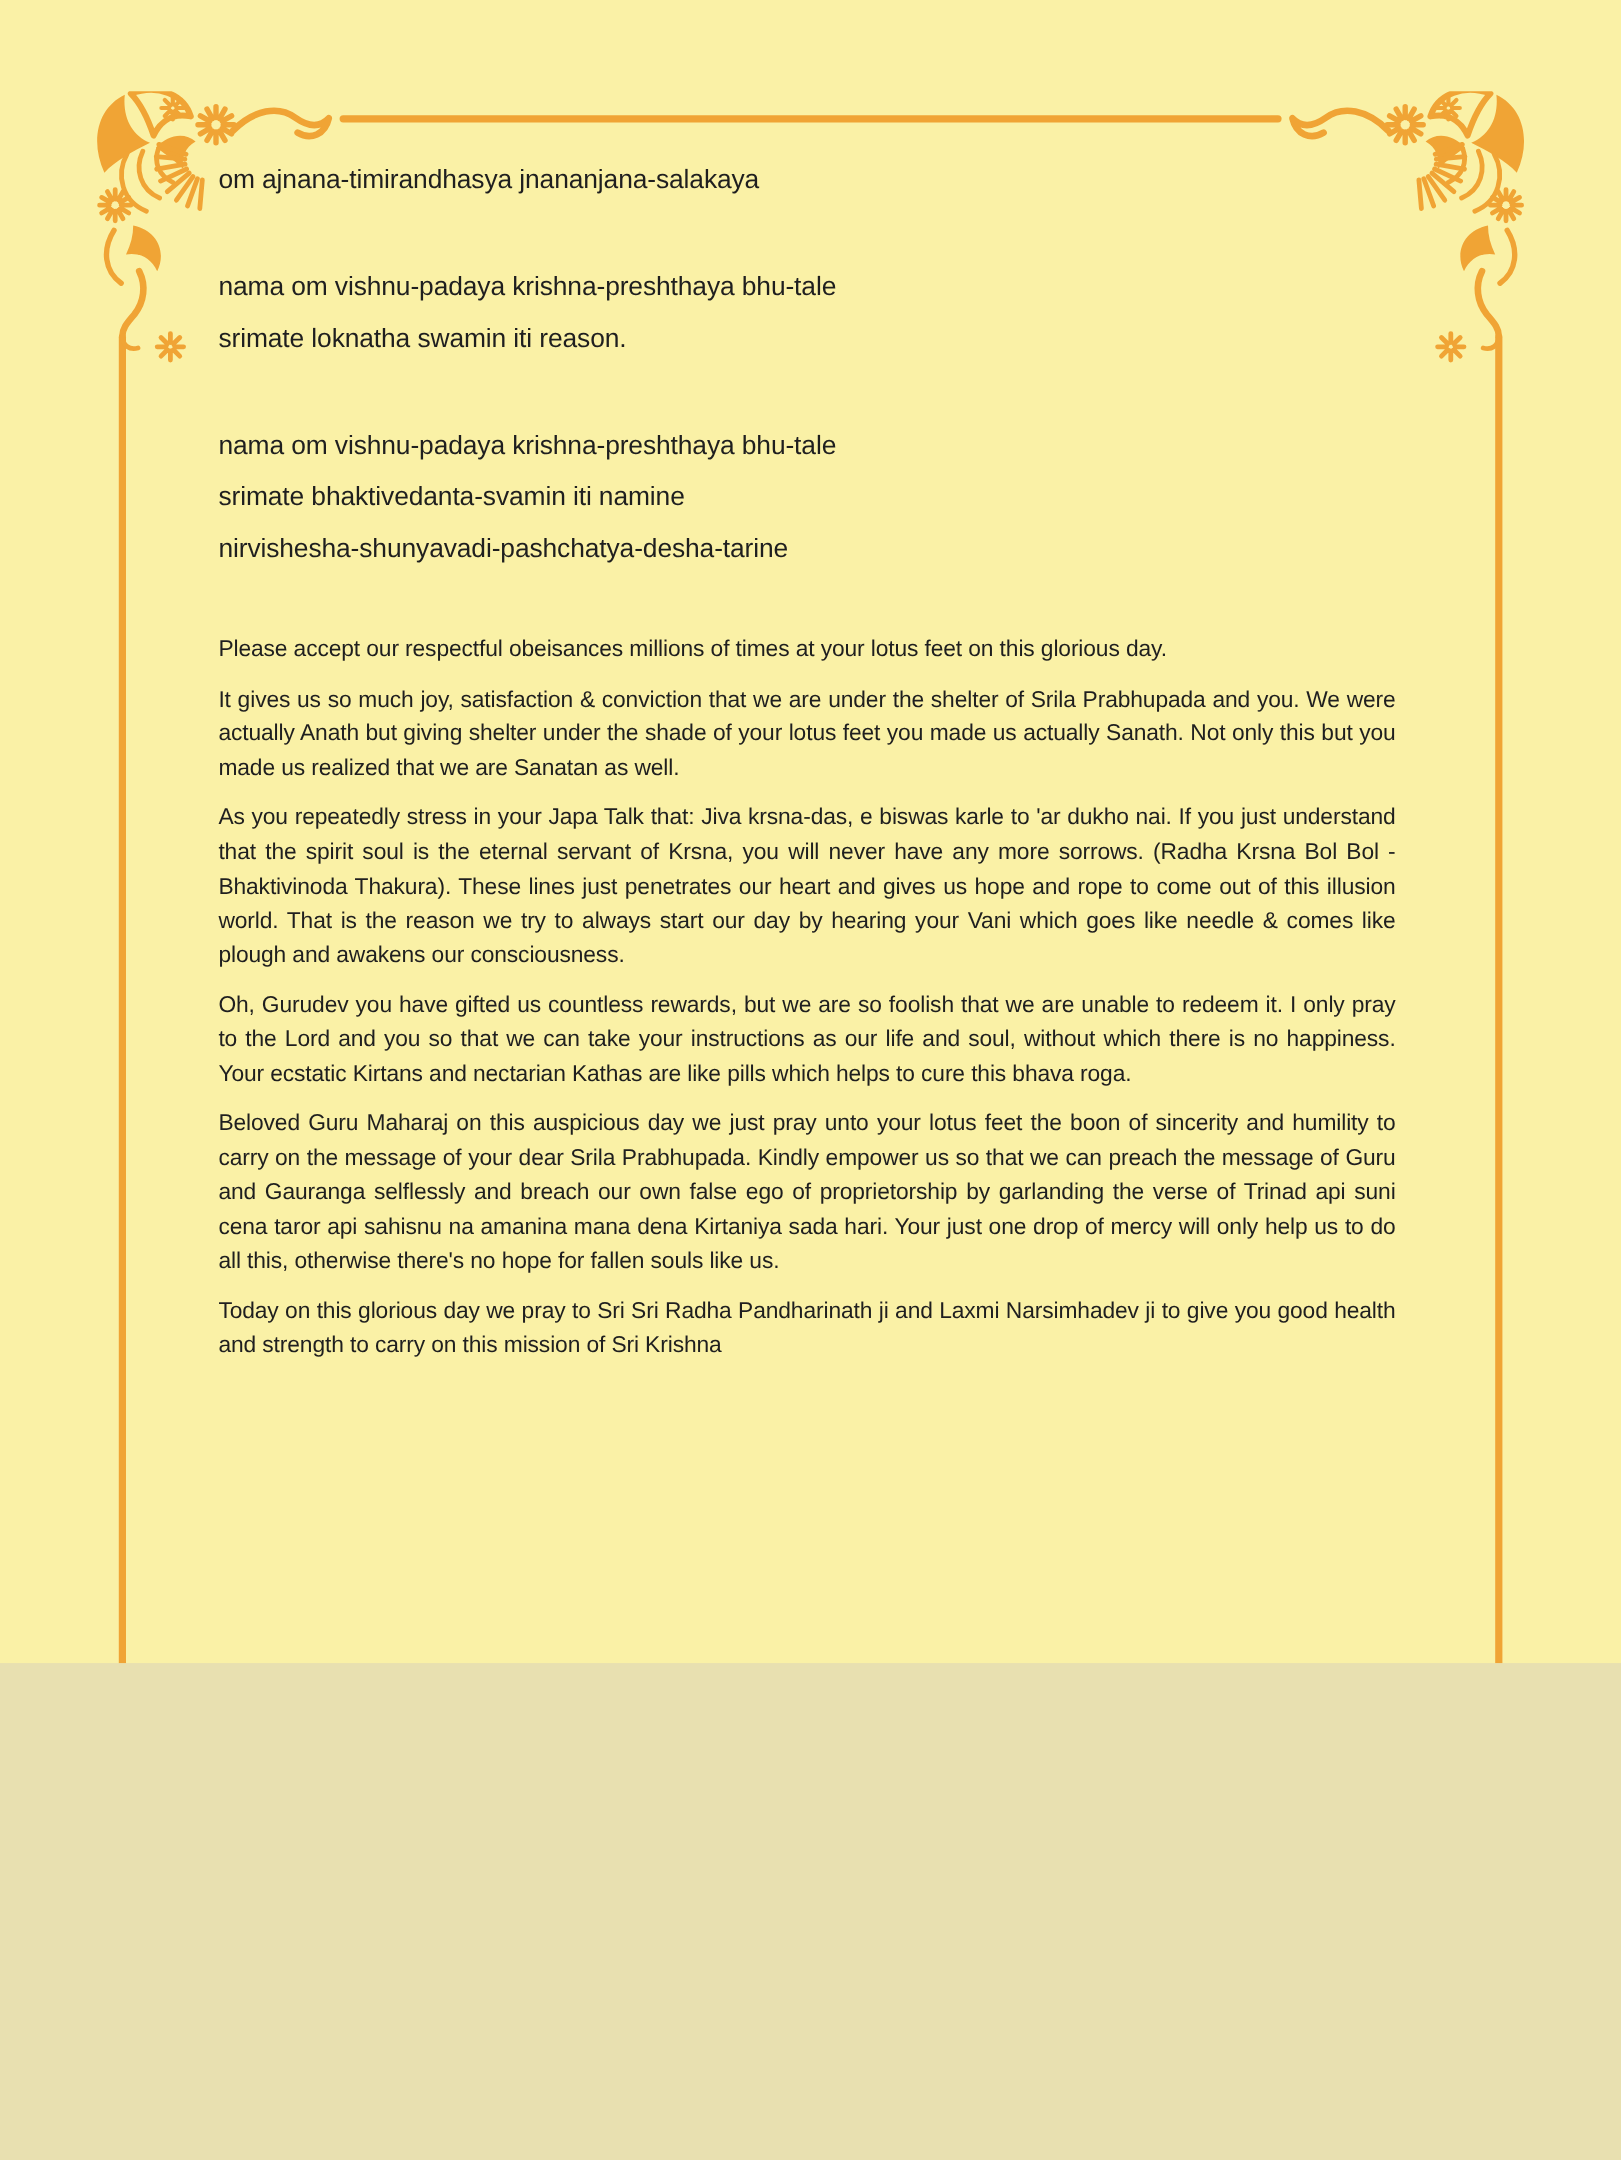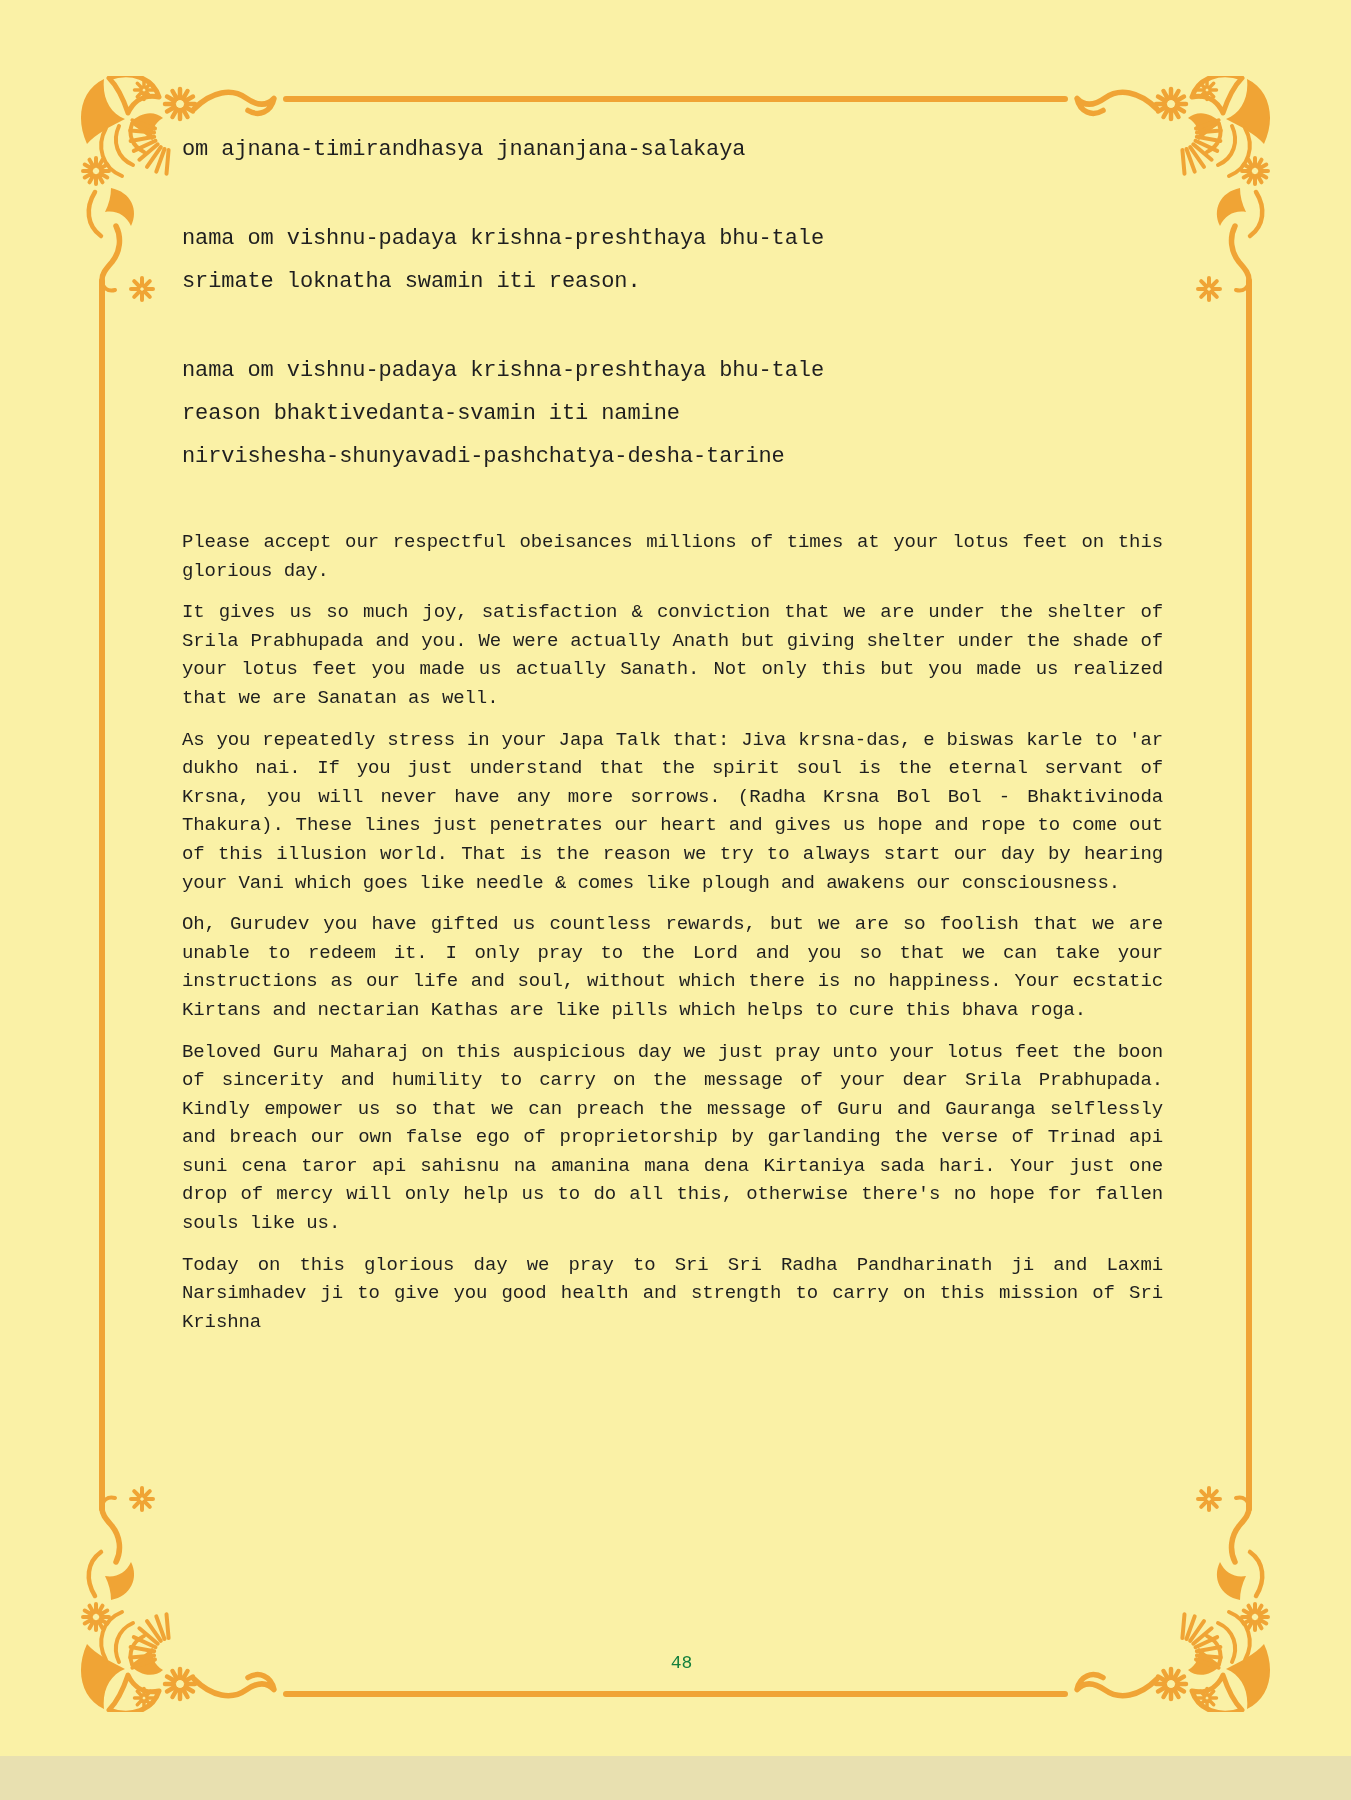--- a/index.html
+++ b/index.html
@@ -1,22 +1,22 @@
 <!DOCTYPE html>
 <html><head>
 <meta charset="utf-8">
 <style>
   html,body { margin:0; padding:0; background:#e8e0b0; }
   .page {
     position: relative;
     width: 1351px;
-    height: 1756px;
+    height: 1386px;
     background: #FAF1A6;
     overflow: hidden;
-    font-family: Liberation Mono, monospace;
+    font-family: Liberation Sans, sans-serif;
     color: #1f1f1f;
   }
 
   
   .rule { position:absolute; background:#F0A435; border-radius:3px; }
   .rule-top    { left:283px; top:96px;  width:785px; height:6px; }
   .rule-bottom { left:283px; top:1691px; width:785px; height:6px; }
   .rule-left   { left:99px;  top:278px; width:6px; height:1234px; }
   .rule-right  { left:1246px; top:278px; width:6px; height:1234px; }
 
@@ -137,21 +137,21 @@
       <div class="verse-line">om ajnana-timirandhasya jnananjana-salakaya</div>
     </div>
 
     <div class="verse">
       <div class="verse-line">nama om vishnu-padaya krishna-preshthaya bhu-tale</div>
       <div class="verse-line">srimate loknatha swamin iti reason.</div>
     </div>
 
     <div class="verse">
       <div class="verse-line">nama om vishnu-padaya krishna-preshthaya bhu-tale</div>
-      <div class="verse-line">reason bhaktivedanta-svamin iti namine</div>
+      <div class="verse-line">srimate bhaktivedanta-svamin iti namine</div>
       <div class="verse-line">nirvishesha-shunyavadi-pashchatya-desha-tarine</div>
     </div>
 
     <div class="paras">
       <p>Please accept our respectful obeisances millions of times at your lotus feet on this glorious day.</p>
       <p>It gives us so much joy, satisfaction &amp; conviction that we are under the shelter of Srila Prabhupada and you. We were actually Anath but giving shelter under the shade of your lotus feet you made us actually Sanath. Not only this but you made us realized that we are Sanatan as well.</p>
       <p>As you repeatedly stress in your Japa Talk that: Jiva krsna-das, e biswas karle to 'ar dukho nai. If you just understand that the spirit soul is the eternal servant of Krsna, you will never have any more sorrows. (Radha Krsna Bol Bol - Bhaktivinoda Thakura). These lines just penetrates our heart and gives us hope and rope to come out of this illusion world. That is the reason we try to always start our day by hearing your Vani which goes like needle &amp; comes like plough and awakens our consciousness.</p>
       <p>Oh, Gurudev you have gifted us countless rewards, but we are so foolish that we are unable to redeem it. I only pray to the Lord and you so that we can take your instructions as our life and soul, without which there is no happiness. Your ecstatic Kirtans and nectarian Kathas are like pills which helps to cure this bhava roga.</p>
       <p>Beloved Guru Maharaj on this auspicious day we just pray unto your lotus feet the boon of sincerity and humility to carry on the message of your dear Srila Prabhupada. Kindly empower us so that we can preach the message of Guru and Gauranga selflessly and breach our own false ego of proprietorship by garlanding the verse of Trinad api suni cena taror api sahisnu na amanina mana dena Kirtaniya sada hari. Your just one drop of mercy will only help us to do all this, otherwise there's no hope for fallen souls like us.</p>
       <p>Today on this glorious day we pray to Sri Sri Radha Pandharinath ji and Laxmi Narsimhadev ji to give you good health and strength to carry on this mission of Sri Krishna</p>

